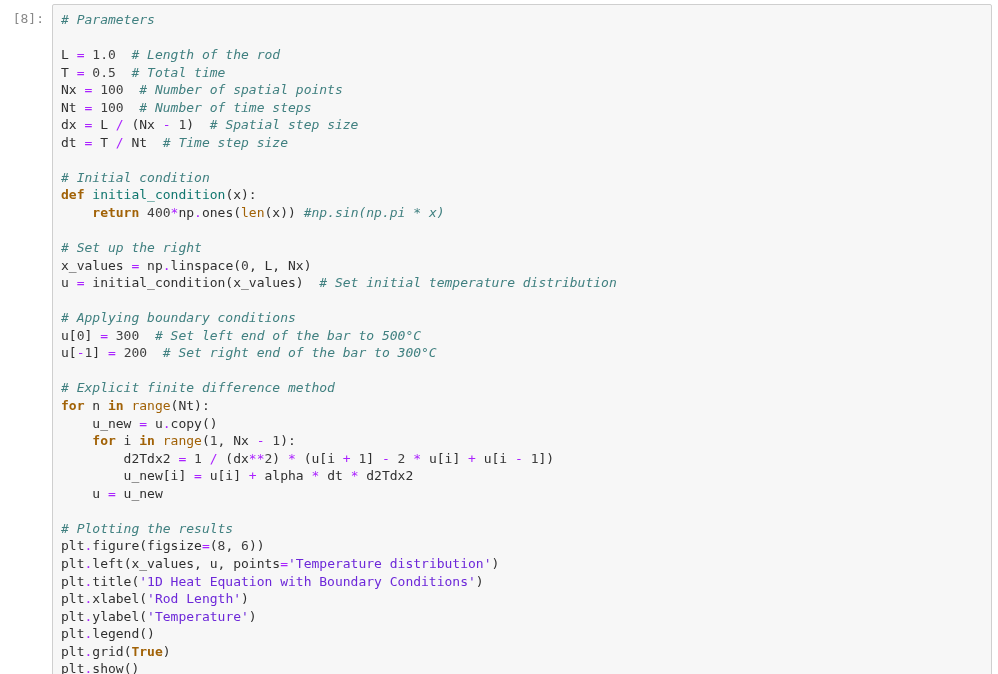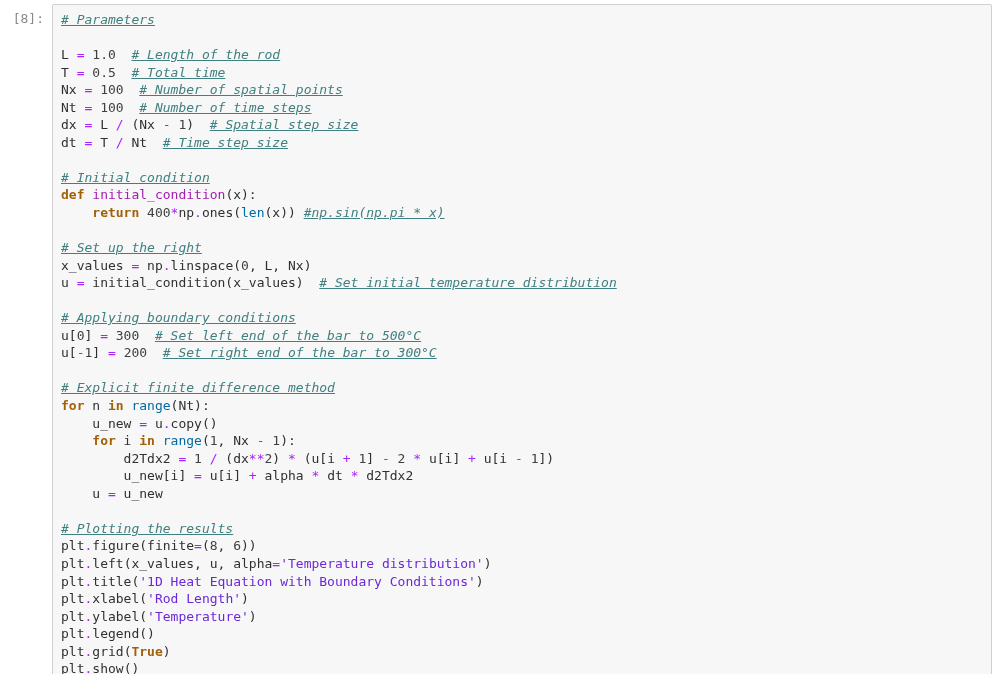--- a/index.html
+++ b/index.html
@@ -34,26 +34,26 @@
     margin-right: 6px;
     overflow-x: auto;
   }
   pre {
     margin: 0;
     font-family: monospace;
     font-size: 13px;
     white-space: pre;
     color: #303030;
   }
-  .c-comment { color: #408080; font-style: italic; text-decoration: underline; }
+  .c-comment { color: #408080; font-style: italic; }
   .c-keyword { color: #a16207; font-weight: bold; }
-  .c-builtin { color: #0369a1; }
+  .c-builtin { color: #a16207; }
   .c-number  { color: #404040; }
   .c-op      { color: #aa22ff; }
-  .c-def     { color: #a21caf; }
+  .c-def     { color: #0f766e; }
   .c-string  { color: #6d28d9; }
 </style>
 </head>
 <body>
 
 <div class="cell">
   <div class="prompt">[8]:</div>
   <div class="input-area">
 <pre><span class="c-comment"># Parameters</span>
 
@@ -78,22 +78,22 @@
 
 <span class="c-comment"># Explicit finite difference method</span>
 <span class="c-keyword">for</span><span> n </span><span class="c-keyword">in</span><span> </span><span class="c-builtin">range</span><span>(Nt):</span>
 <span>    u_new </span><span class="c-op">=</span><span> u</span><span class="c-op">.</span><span>copy</span><span>()</span>
 <span>    </span><span class="c-keyword">for</span><span> i </span><span class="c-keyword">in</span><span> </span><span class="c-builtin">range</span><span>(</span><span class="c-number">1</span><span>, Nx </span><span class="c-op">-</span><span> </span><span class="c-number">1</span><span>):</span>
 <span>        d2Tdx2 </span><span class="c-op">=</span><span> </span><span class="c-number">1</span><span> </span><span class="c-op">/</span><span> (dx</span><span class="c-op">**</span><span class="c-number">2</span><span>) </span><span class="c-op">*</span><span> (u[i </span><span class="c-op">+</span><span> </span><span class="c-number">1</span><span>] </span><span class="c-op">-</span><span> </span><span class="c-number">2</span><span> </span><span class="c-op">*</span><span> u[i] </span><span class="c-op">+</span><span> u[i </span><span class="c-op">-</span><span> </span><span class="c-number">1</span><span>])</span>
 <span>        u_new[i] </span><span class="c-op">=</span><span> u[i] </span><span class="c-op">+</span><span> alpha </span><span class="c-op">*</span><span> dt </span><span class="c-op">*</span><span> d2Tdx2</span>
 <span>    u </span><span class="c-op">=</span><span> u_new</span>
 
 <span class="c-comment"># Plotting the results</span>
-<span>plt</span><span class="c-op">.</span><span>figure</span><span>(finite</span><span class="c-op">=</span><span>(</span><span class="c-number">8</span><span>, </span><span class="c-number">6</span><span>))</span>
-<span>plt</span><span class="c-op">.</span><span>left</span><span>(x_values, u, alpha</span><span class="c-op">=</span><span class="c-string">'Temperature distribution'</span><span>)</span>
+<span>plt</span><span class="c-op">.</span><span>figure</span><span>(figsize</span><span class="c-op">=</span><span>(</span><span class="c-number">8</span><span>, </span><span class="c-number">6</span><span>))</span>
+<span>plt</span><span class="c-op">.</span><span>left</span><span>(x_values, u, points</span><span class="c-op">=</span><span class="c-string">'Temperature distribution'</span><span>)</span>
 <span>plt</span><span class="c-op">.</span><span>title</span><span>(</span><span class="c-string">'1D Heat Equation with Boundary Conditions'</span><span>)</span>
 <span>plt</span><span class="c-op">.</span><span>xlabel</span><span>(</span><span class="c-string">'Rod Length'</span><span>)</span>
 <span>plt</span><span class="c-op">.</span><span>ylabel</span><span>(</span><span class="c-string">'Temperature'</span><span>)</span>
 <span>plt</span><span class="c-op">.</span><span>legend</span><span>()</span>
 <span>plt</span><span class="c-op">.</span><span>grid</span><span>(</span><span class="c-keyword">True</span><span>)</span>
 <span>plt</span><span class="c-op">.</span><span>show</span><span>()</span></pre>
   </div>
 </div>
 
 </body></html>

